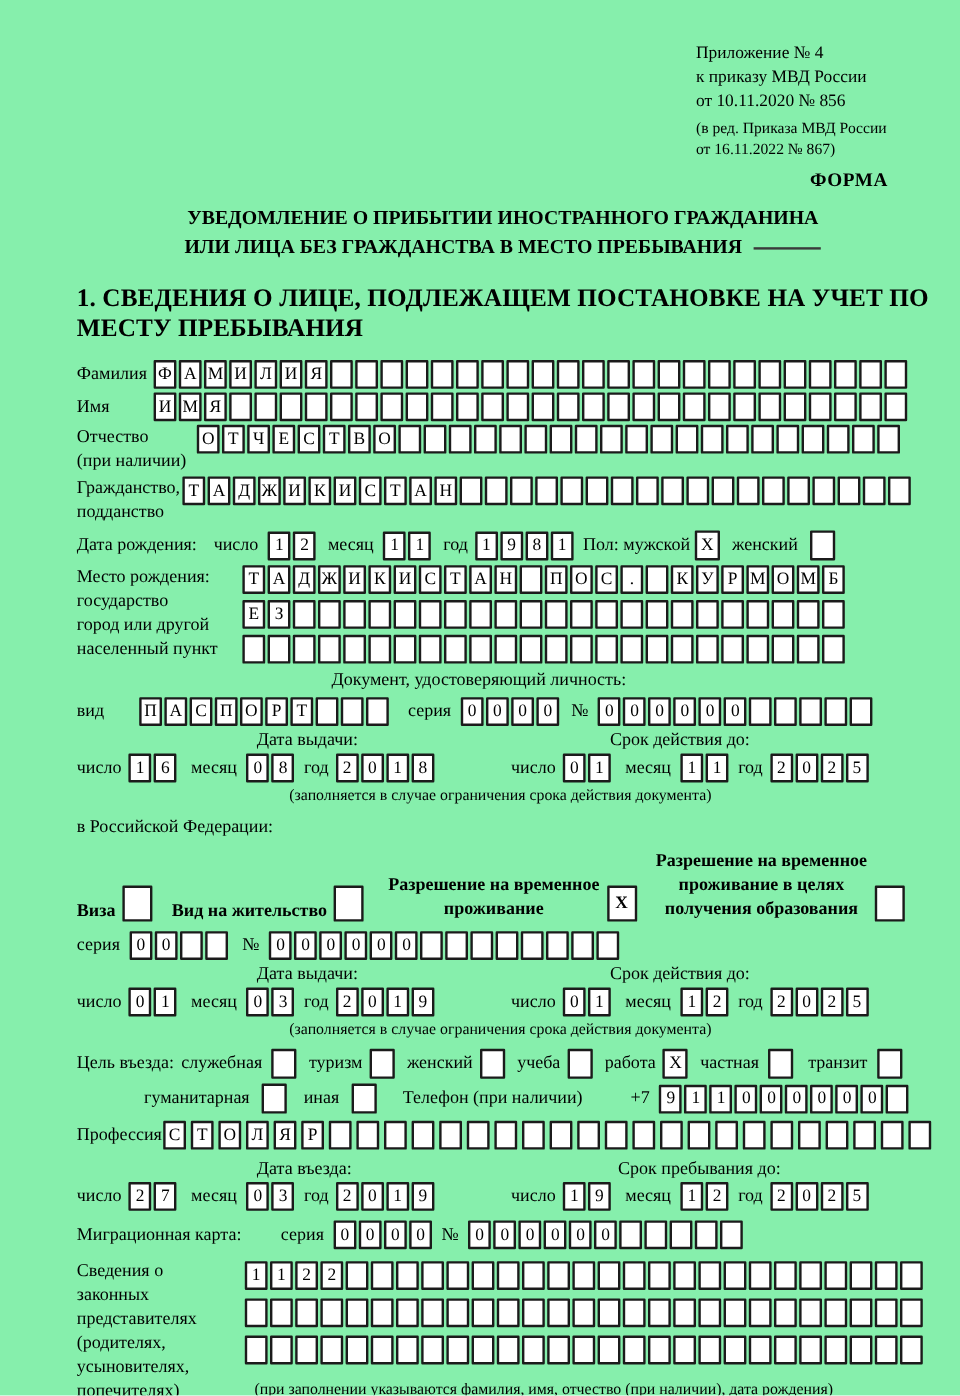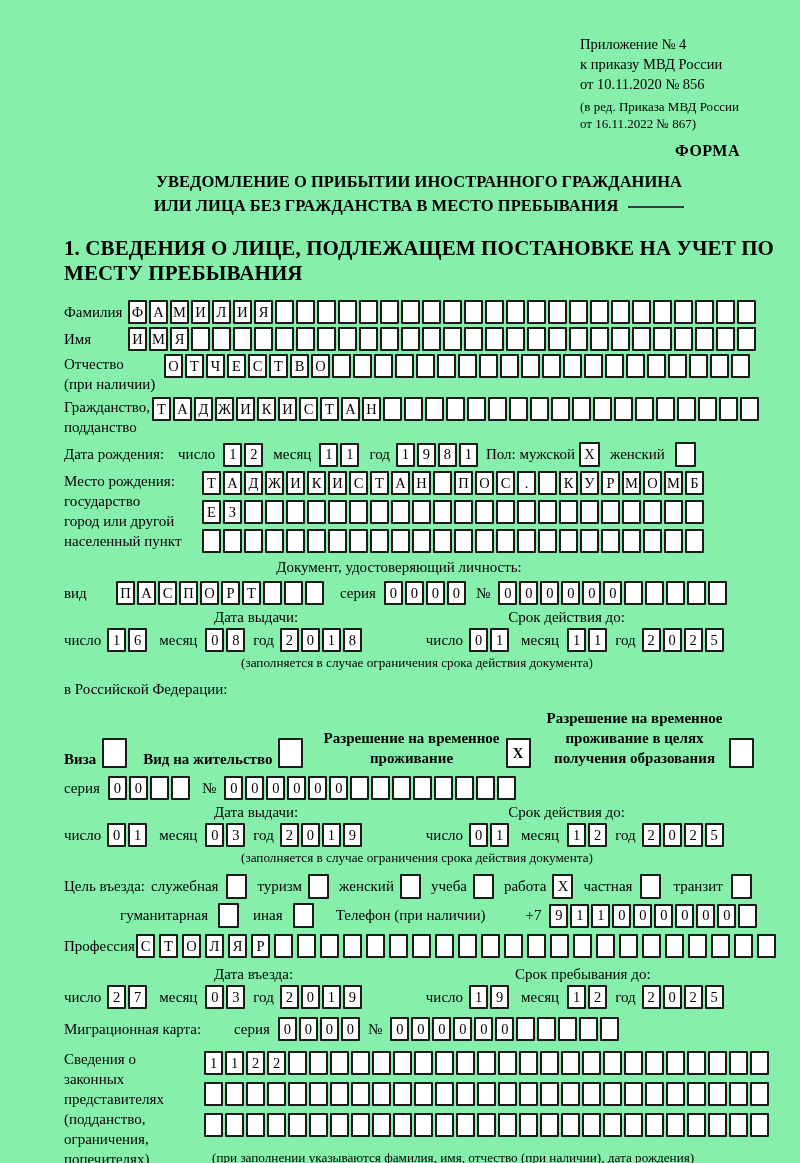--- a/index.html
+++ b/index.html
@@ -642,22 +642,22 @@
         <span class="cell"></span>
         <span class="cell"></span>
       </span>
   </div>
 
   <div class="rep-row">
     <span class="lbl2 w140">
       <span>Сведения о</span><br>
       <span>законных</span><br>
       <span>представителях</span><br>
-      <span>(подданство,</span><br>
-      <span>ограничения,</span><br>
+      <span>(родителях,</span><br>
+      <span>усыновителях,</span><br>
       <span>попечителях)</span>
     </span>
     <span class="stack" style="row-gap:7px;margin-top:2px;">
       <span class="cells">
           <span class="cell">1</span>
           <span class="cell">1</span>
           <span class="cell">2</span>
           <span class="cell">2</span>
           <span class="cell"></span>
           <span class="cell"></span>

